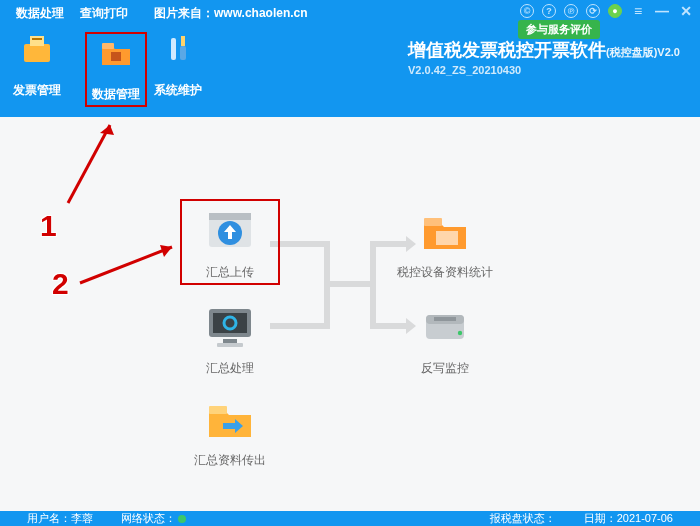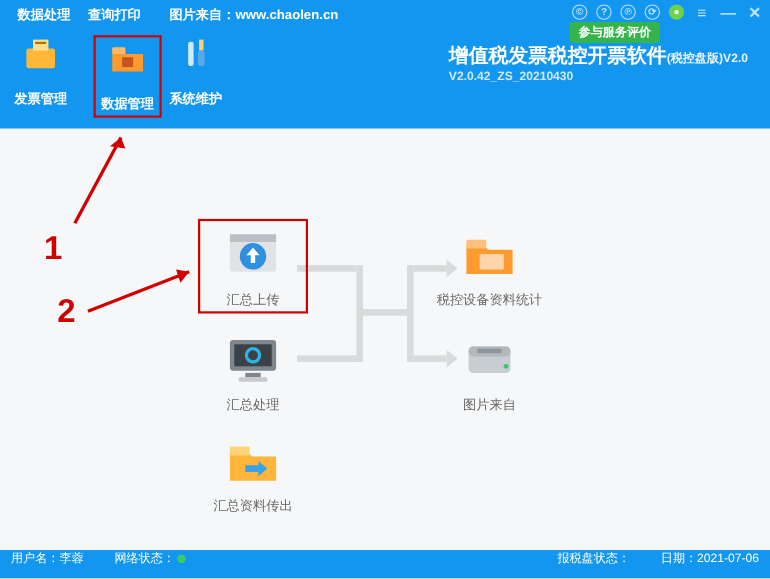--- a/index.html
+++ b/index.html
@@ -30,21 +30,21 @@
   .node.highlight{border:2px solid #d10000;padding:4px 0;}
   
   .connector{position:absolute;background:#d9dadb;}
   
   .anno-num{position:absolute;font-size:30px;font-weight:900;color:#d10000;
     text-shadow:-1px -1px 0 #fff,1px -1px 0 #fff,-1px 1px 0 #fff,1px 1px 0 #fff;}
   .arrow{position:absolute;pointer-events:none;}
   .arrow line{stroke:#d10000;stroke-width:3;}
   .arrow polygon{fill:#d10000;}
   
-  .status{height:26px;background:#1296f0;color:#fff;display:flex;align-items:flex-start;font-size:11px;padding:0 10px;gap:28px;}
+  .status{height:15px;background:#1296f0;color:#fff;display:flex;align-items:flex-end;font-size:11px;padding:0 27px;gap:28px;}
   .status .spacer{flex:1;}
 </style>
 </head>
 <body>
 
 <div class="app">
 
   <div class="header">
     <div class="menubar">
       <span class="menu">数据处理</span>
@@ -155,21 +155,21 @@
 
     <div class="node" style="left:395px;top:184px;">
       <span class="nico">
         <svg width="54" height="54">
             <rect x="8" y="14" width="38" height="24" rx="4" fill="#c8cdd1"></rect>
             <rect x="8" y="14" width="38" height="9" rx="4" fill="#b2b8bc"></rect>
             <rect x="16" y="16" width="22" height="4" fill="#8f969b"></rect>
             <circle cx="42" cy="32" r="2.2" fill="#3cc76a"></circle>
           </svg>
       </span>
-      <span class="lbl">图片来自</span>
+      <span class="lbl">反写监控</span>
     </div>
 
     <div class="node" style="left:180px;top:276px;">
       <span class="nico">
         <svg width="54" height="54">
             <path d="M6 18h16l4 4h22v22H6z" fill="#ffb43a"></path>
             <rect x="6" y="13" width="18" height="8" rx="1" fill="#ffd37a"></rect>
             <path d="M20 30h12v-4l8 7-8 7v-4H20z" fill="#3aa0e8"></path>
           </svg>
       </span>

